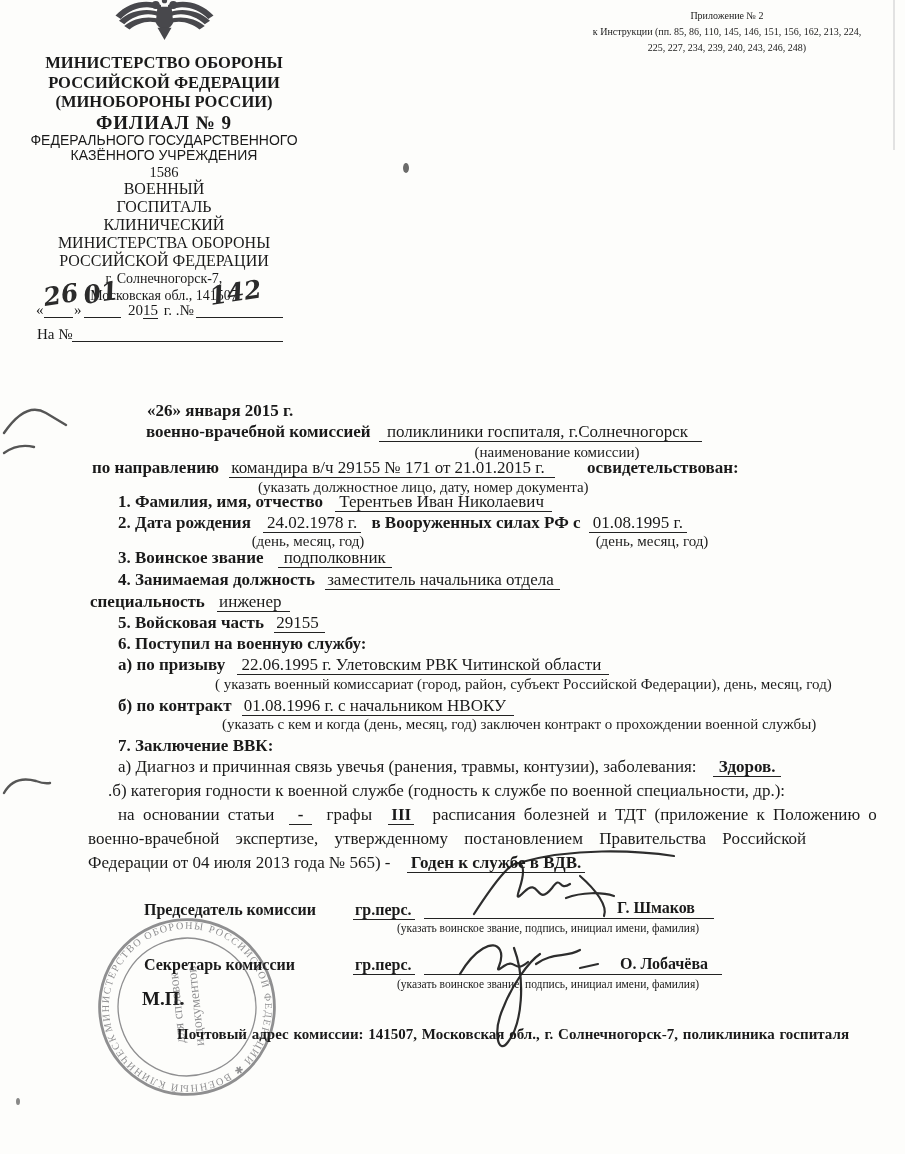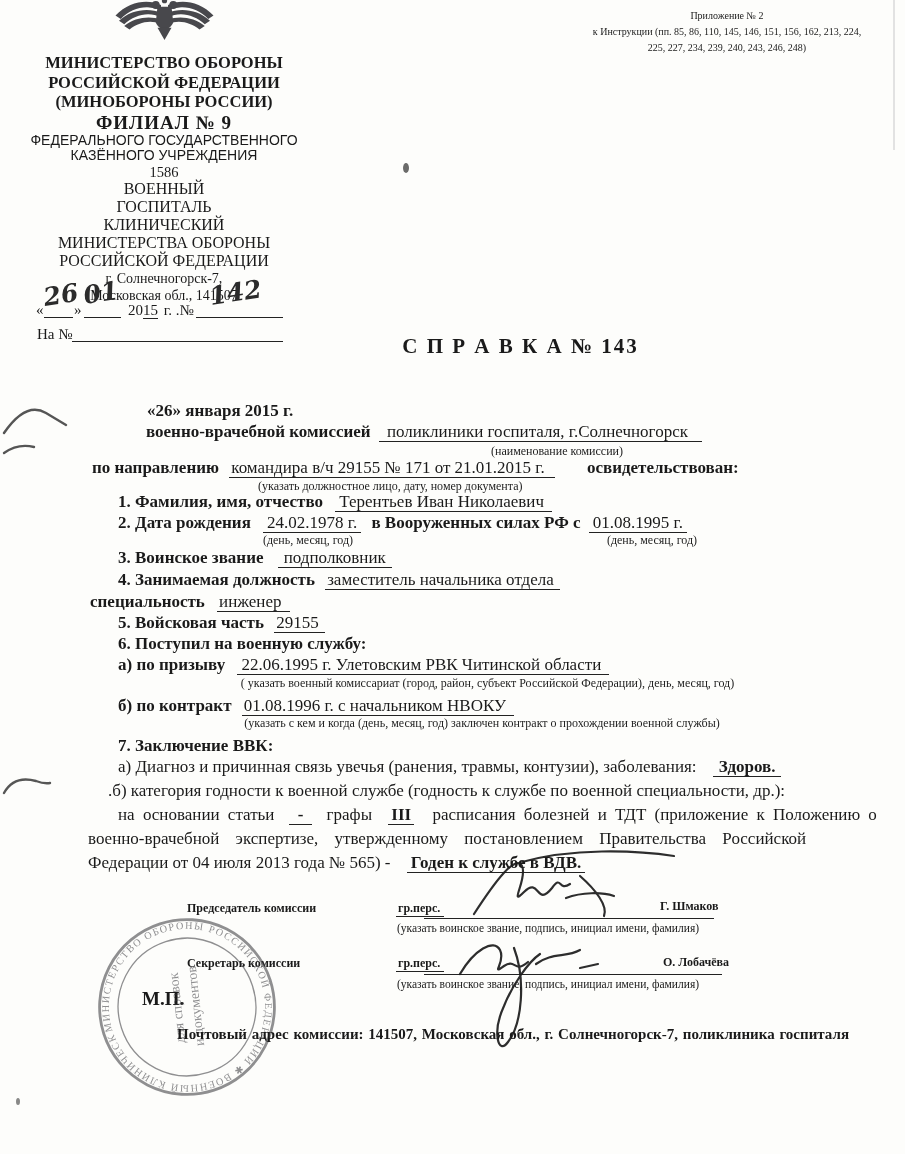--- a/index.html
+++ b/index.html
@@ -3,37 +3,37 @@
 <meta charset="utf-8">
 <style>
   html,body{margin:0;padding:0;background:#e9e9e9;}
   .page{position:relative;width:905px;height:1154px;background:#fdfdfb;
         font-family:"Liberation Serif",serif;color:#1a1a1a;overflow:hidden;margin:0 auto;}
   .abs{position:absolute;white-space:nowrap;}
   .b{font-weight:bold;}
   .u{border-bottom:1.6px solid #222;}
   .body-line{font-size:17px;}
   .body-reg{font-size:17px;font-weight:normal;}
-  .hint{font-size:12px;color:#1d1d1d;text-align:center;}
+  .hint{font-size:15px;color:#1d1d1d;text-align:center;}
   .line{position:absolute;height:0;border-bottom:1.6px solid #222;}
   .lh{left:28px;top:53px;width:272px;text-align:center;position:absolute;}
   .lh-b{font-weight:bold;font-size:16.5px;line-height:19.5px;}
   .lh-branch{font-weight:bold;font-size:19px;line-height:21px;letter-spacing:1px;}
   .lh-s{font-family:"Liberation Sans",sans-serif;font-size:14px;line-height:15.5px;}
   .lh-n{font-size:14.5px;line-height:16px;}
   .lh-r{font-size:16px;line-height:18px;}
   .lh-a{font-size:14px;line-height:17px;}
   .topright{left:548px;top:8px;width:358px;text-align:center;position:absolute;
             font-size:10px;line-height:16px;}
   .title{left:378px;top:334px;width:285px;text-align:center;position:absolute;
          font-weight:bold;font-size:21px;letter-spacing:2px;}
   .hw{font-family:"DejaVu Serif",serif;font-style:italic;font-weight:bold;
       font-size:25px;color:#2b2b2b;transform:rotate(-9deg);transform-origin:left bottom;}
   .datebits{font-size:15px;}
-  .sig-label{font-weight:bold;font-size:12px;margin-left:43px;}
+  .sig-label{font-weight:bold;font-size:16px;}
   .sig-hint{font-size:11.5px;text-align:center;}
   .footer{font-weight:bold;font-size:15px;word-spacing:1px;}
   .speck{position:absolute;background:#3a3a3a;border-radius:50%;}
   svg{display:block;}
 </style>
 </head>
 <body>
 
 <div class="page">
 
@@ -92,21 +92,20 @@
     <span style="margin-left:2px;">г. .№</span>
   </div>
   <div class="line" style="left:196px;top:317px;width:87px;"></div>
   <div class="abs hw" style="left:212px;top:282px;">142</div>
 
   <div class="abs datebits" style="left:37px;top:326px;">На №</div>
   <div class="line" style="left:72px;top:341px;width:211px;"></div>
 
   <div class="speck" style="left:403px;top:163px;width:6px;height:10px;opacity:.75;"></div>
 
-  <div class="title">С П Р А В К А № 143</div>
 
   <div class="abs body-line b" style="left:147px;top:401px;">«26» января 2015 г.</div>
 
   <div class="abs body-line" style="left:146px;top:422px;">
     <span class="b">военно-врачебной комиссией</span>
     <span class="u" style="margin-left:4px;padding:0 14px 0 8px;">поликлиники госпиталя, г.Солнечногорск</span>
   </div>
   <div class="abs hint" style="left:466px;top:444px;width:182px;">(наименование комиссии)</div>
 
   <div class="abs body-line" style="left:92px;top:458px;">

